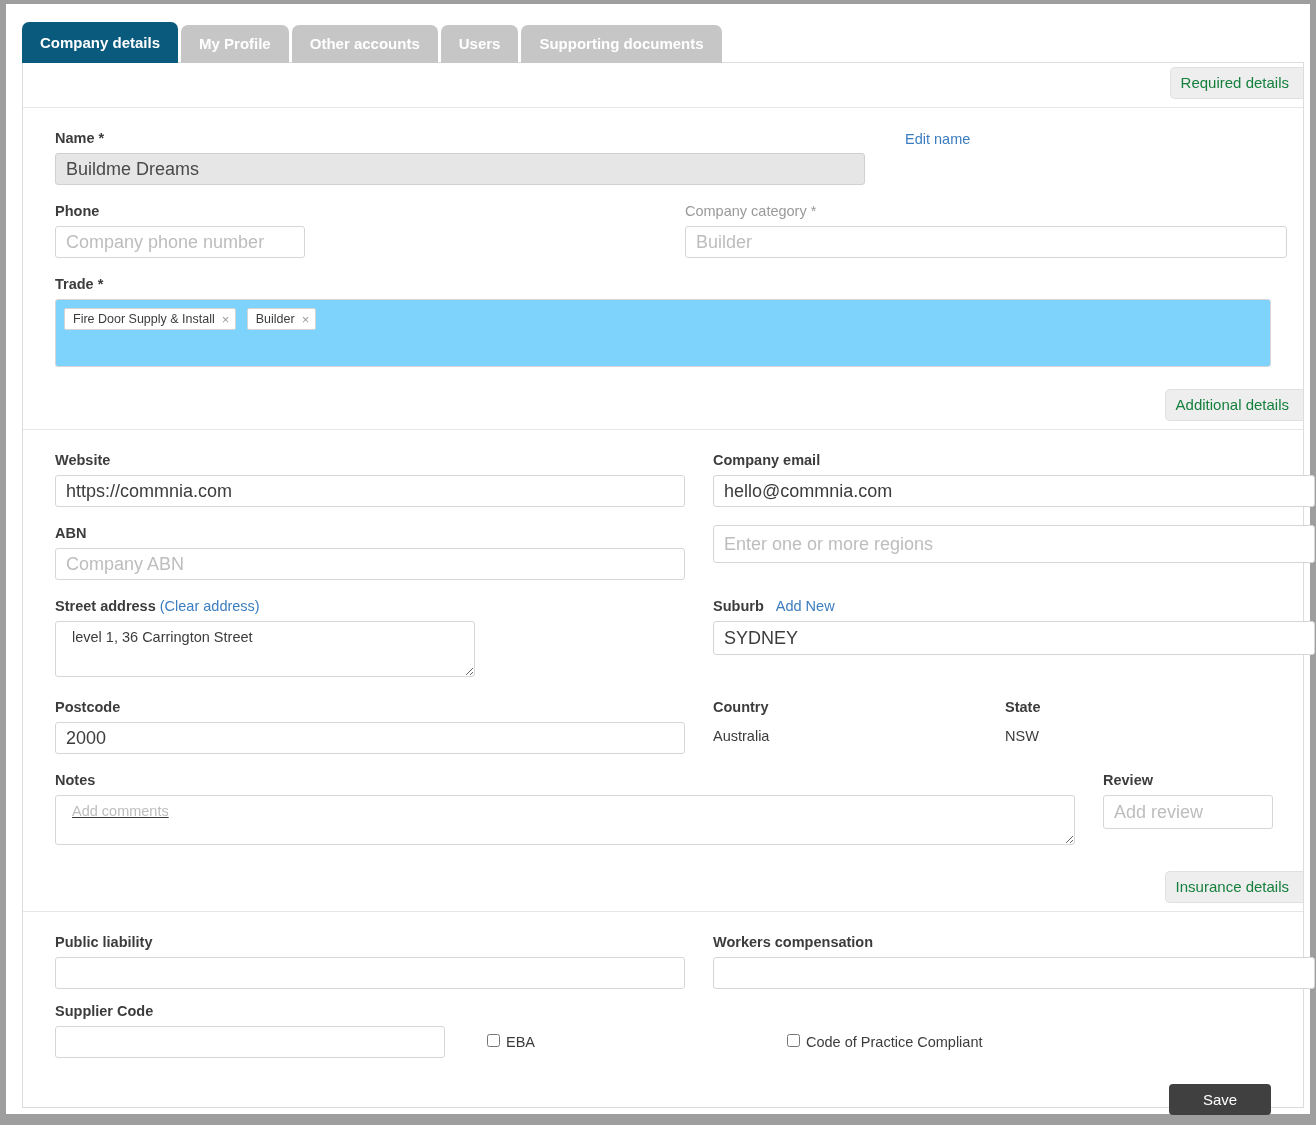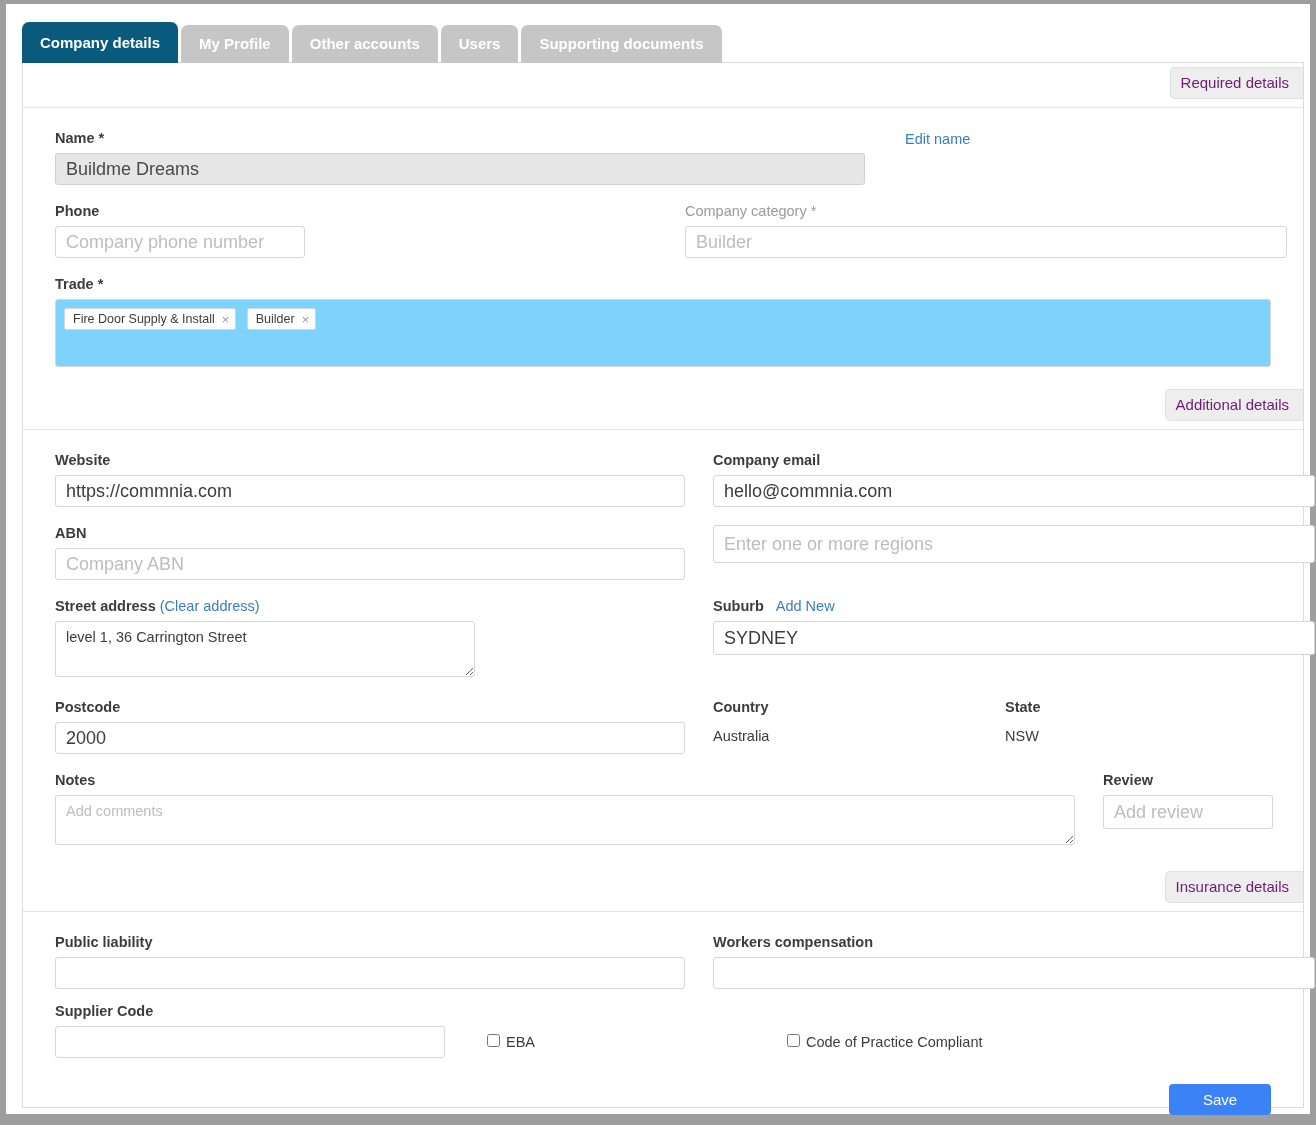--- a/index.html
+++ b/index.html
@@ -75,21 +75,21 @@
     height: 44px;
   }
   .sectionbar .badge {
     position: absolute;
     right: 0px;
     top: 4px;
     background: #eeeeee;
     border: 1px solid #e0e0e0;
     border-right: none;
     border-radius: 5px 0 0 5px;
-    color: #701a75;
+    color: #15803d;
     font-size: 15px;
     padding: 6px 14px 7px 10px;
     box-sizing: border-box;
   }
   .hr {
     height: 1px;
     background: #e6e6e6;
     margin: 0 0px;
   }
 
@@ -141,21 +141,21 @@
     color: #4a4a4a;
   }
   input.txt.greyph { color: #bdbdbd; }
   textarea.ta {
     width: 100%;
     border: 1px solid #d6d6d6;
     border-radius: 3px;
     background: #ffffff;
     font-size: 14.5px;
     color: #3c3c3c;
-    padding: 7px 10px;
+    padding: 7px 16px;
     box-sizing: border-box;
     font-family: "Liberation Sans", sans-serif;
     resize: vertical;
     outline: none;
   }
   textarea.ta::placeholder { color: #bdbdbd; }
 
   .tagbox {
     width: 100%;
     min-height: 68px;
@@ -195,21 +195,21 @@
   .cbrow { display: flex; align-items: flex-start; }
   .cbrow input[type=checkbox] {
     width: 13px; height: 13px; margin: 0 6px 0 0;
     cursor: pointer;
   }
   .cbrow span {
     font-size: 14.5px; color: #3c3c3c;
   }
 
   .save {
-    background: #3b82f6;
+    background: #404040;
     border: none;
     border-radius: 4px;
     color: #ffffff;
     font-size: 15px;
     width: 102px;
     height: 31px;
     cursor: pointer;
     font-family: "Liberation Sans", sans-serif;
   }
   .spacer-14 { height: 14px; }
@@ -354,21 +354,21 @@
           <label class="fl">State</label>
           <div class="staticval">NSW</div>
         </div>
       </div>
 
       <div class="spacer-18"></div>
 
       <div class="row">
         <div style="width:1020px;flex:0 0 1020px;">
           <label class="fl">Notes</label>
-          <textarea class="ta" rows="2" style="height: 50px;" placeholder="Add comments"></textarea>
+          <textarea class="ta" rows="2" style="height: 50px; text-decoration: underline;" placeholder="Add comments"></textarea>
         </div>
         <div style="width:28px;flex:0 0 28px;"></div>
         <div style="width:170px;flex:0 0 170px;">
           <label class="fl">Review</label>
           <input class="txt" type="text" style="height: 34px;" placeholder="Add review">
         </div>
       </div>
 
       <div class="spacer-18"></div>
     </div>

